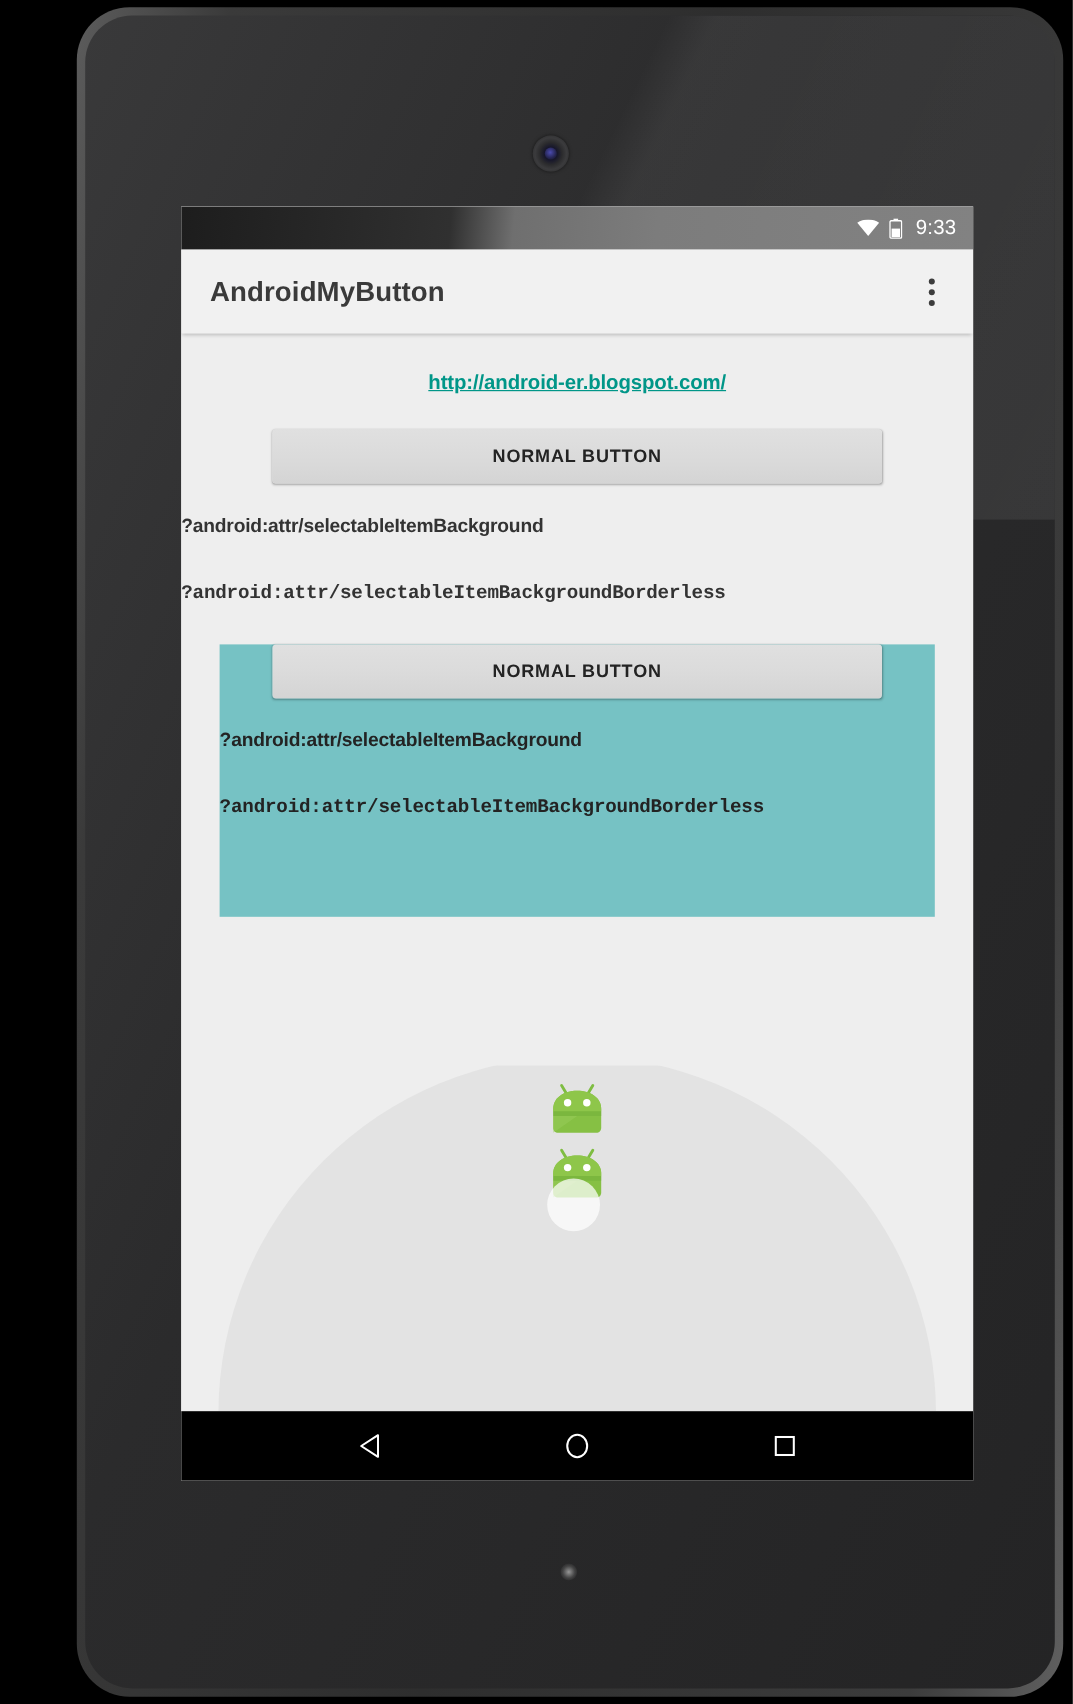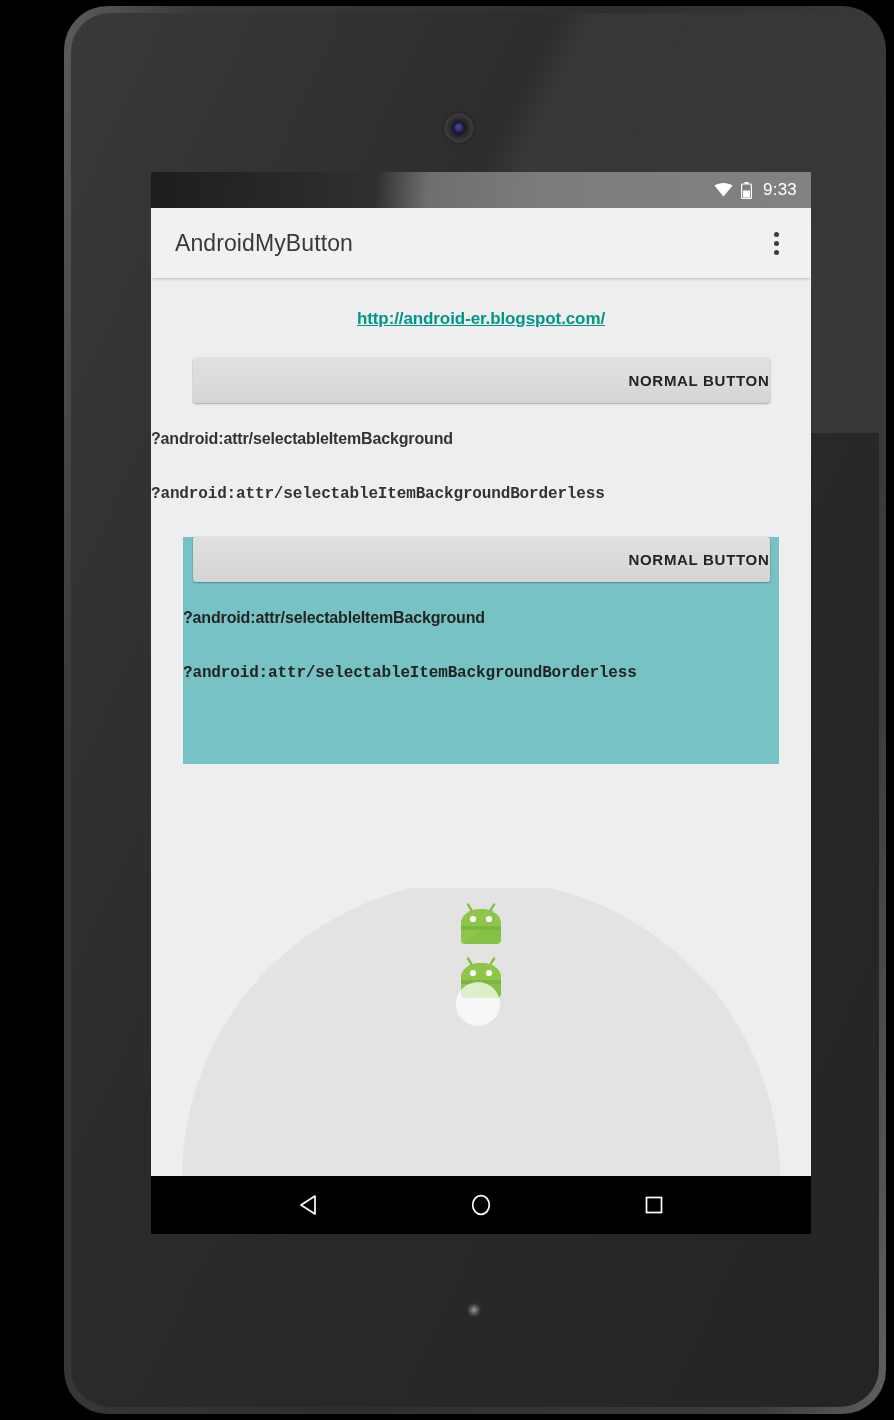--- a/index.html
+++ b/index.html
@@ -107,21 +107,21 @@
     display: flex;
     align-items: center;
     padding: 0 18px 0 24px;
     box-shadow: 0 2px 3px -1px rgba(0,0,0,0.22);
     z-index: 5;
   }
   #app-title {
     flex: 1;
     font-size: 23px;
     color: #3a3a3a;
-    font-weight: 400;
+    font-weight: 700;
     letter-spacing: 0.1px;
   }
   #overflow-menu {
     width: 34px; height: 42px;
     display: flex; flex-direction: column;
     align-items: center; justify-content: center;
     gap: 4px;
     cursor: pointer;
   }
   #overflow-menu span {
@@ -145,34 +145,33 @@
     margin-top: 31px;
     font-size: 17px;
     font-weight: bold;
     color: #009688;
     text-decoration: underline;
     letter-spacing: -0.1px;
   }
 
   .android-button {
     display: block;
-    width: 577px;
+    width: 508px;
     margin: 29px auto 0 auto;
     height: 45px;
     border: none;
     border-radius: 3px;
     background: linear-gradient(180deg, #e0e0e0 0%, #dbdbdb 50%, #d4d4d4 100%);
     box-shadow: 0 1px 2px rgba(0,0,0,0.28), 0 0 0 1px rgba(0,0,0,0.03);
     font-family: "Liberation Sans", sans-serif;
     font-size: 15px;
     font-weight: bold;
     color: #232323;
     letter-spacing: 0.7px;
     cursor: pointer;
-    text-align: right;
   }
 
   .attr-label {
     display: block;
     text-align: left;
     font-size: 16px;
     font-weight: bold;
     color: #333333;
     letter-spacing: -0.15px;
   }

